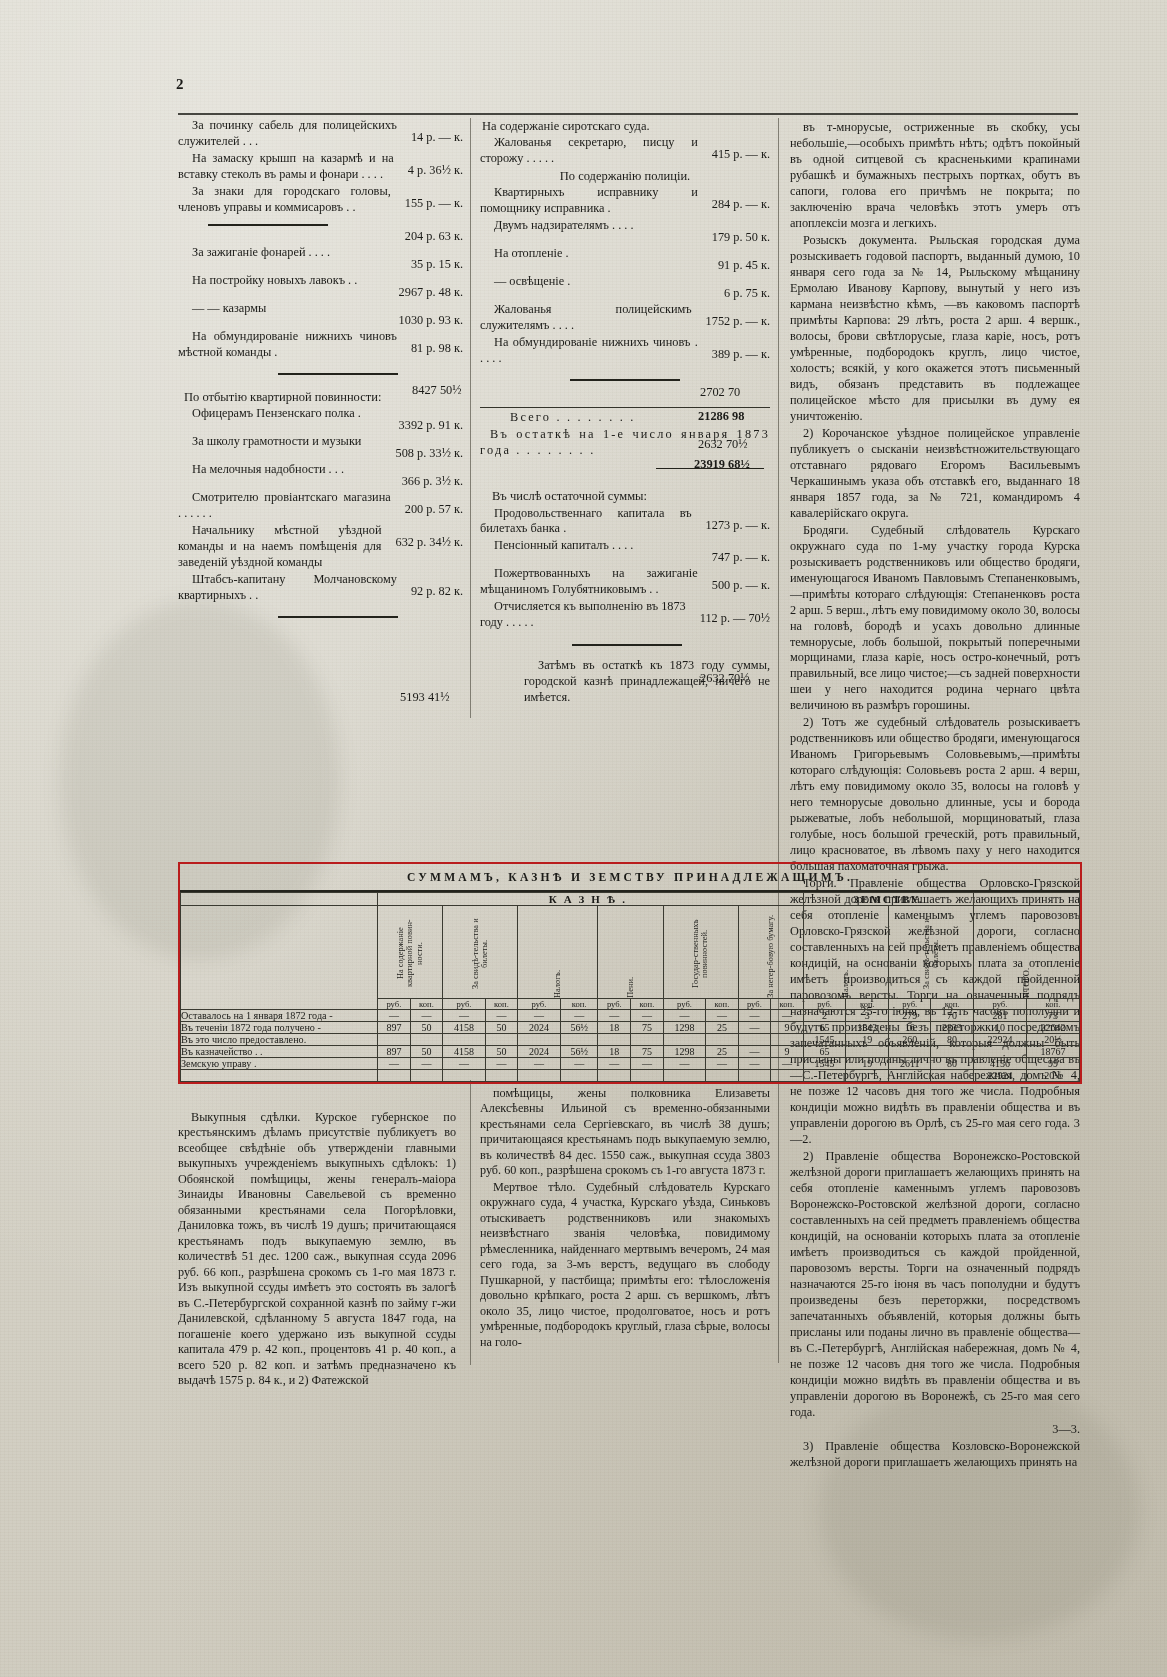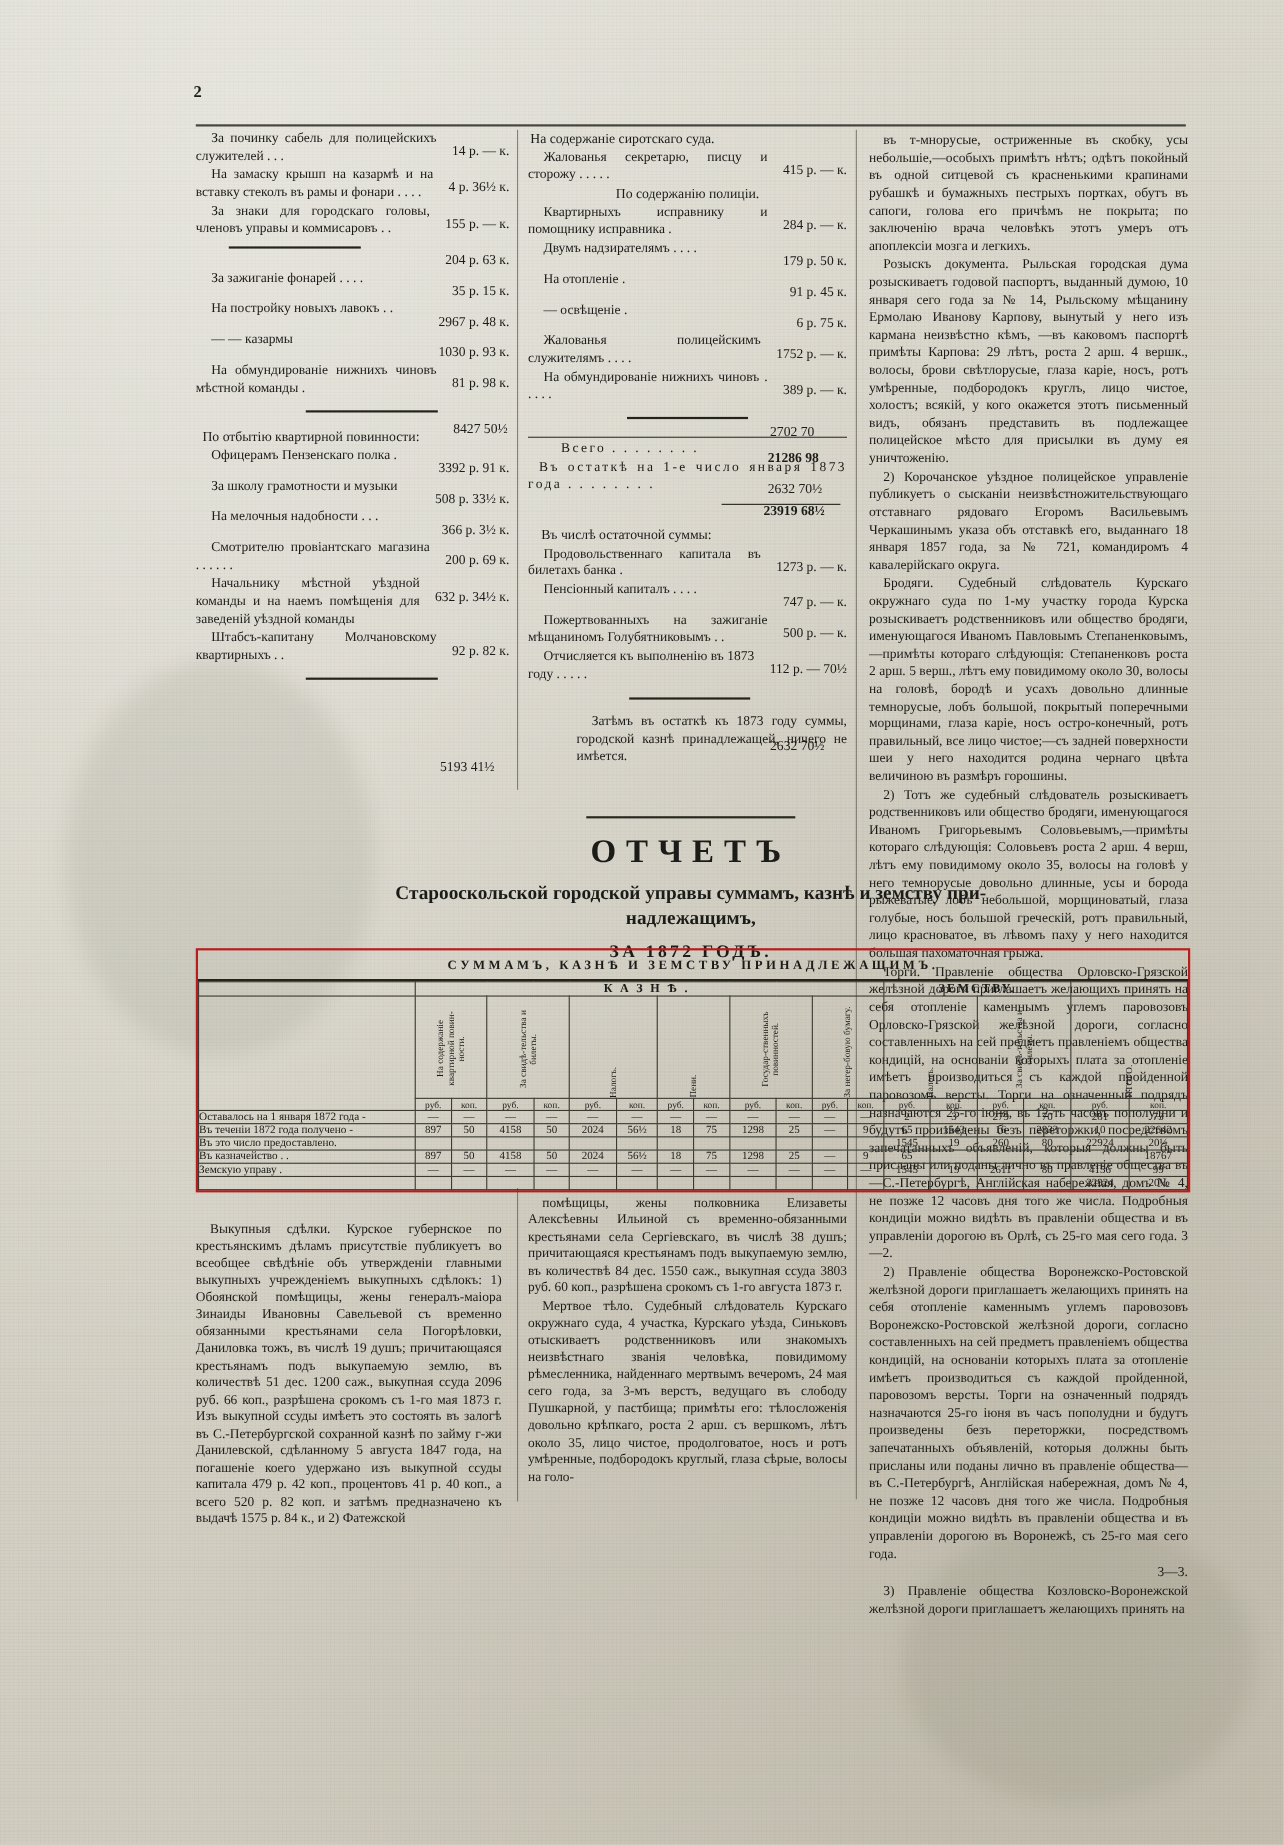--- a/index.html
+++ b/index.html
@@ -170,21 +170,21 @@
         <span class="val">508 р. 33½ к.</span>
         <span class="lbl">За школу грамотности и музыки</span>
       </p>
         <div class="clr"></div>
       <p class="ent ind">
         <span class="val">366 р.  3½ к.</span>
         <span class="lbl">На мелочныя надобности  . . .</span>
       </p>
         <div class="clr"></div>
       <p class="ent ind">
-        <span class="val">200 р. 69 к.</span>
+        <span class="val">200 р. 57 к.</span>
         <span class="lbl">Смотрителю провіантскаго магазина  . . . . . .</span>
       </p>
         <div class="clr"></div>
       <p class="ent ind">
         <span class="val">632 р. 34½ к.</span>
         <span class="lbl">Начальнику мѣстной уѣздной команды и на наемъ помѣщенія для заведеній уѣздной команды</span>
       </p>
         <div class="clr"></div>
       <p class="ent ind">
         <span class="val">92 р. 82 к.</span>
@@ -239,21 +239,21 @@
     <p class="ent ind">
       <span class="val">389 р. — к.</span>
       <span class="lbl">На обмундированіе нижнихъ чиновъ . . . . .</span>
     </p>
       <div class="clr"></div>
 
     <p class="ent" style="margin-top:3px;">
       <span style="display:inline-block;width:110px;border-top:2px solid #23231c;margin-left:90px;vertical-align:middle;"></span>
     </p>
 
-    <p class="ent" style="border-top:1px solid #33332a;padding-top:2px;margin-top:10px;text-indent:30px;">
+    <p class="ent" style="border-top:1px solid #33332a;padding-top:2px;margin-top:20px;text-indent:30px;">
       <span class="lbl dots">Всего . . . . . . . .</span>
     </p>
     <p class="ent" style="text-indent:10px;">
       <span class="lbl dots">Въ остаткѣ на 1-е число января 1873 года . . . . . . . .</span>
     </p>
     <p class="ent">
       <span style="display:inline-block;width:108px;border-top:1.6px solid #23231c;margin-left:176px;vertical-align:middle;"></span>
     </p>
 
     <p class="sec-head" style="margin-top:12px;text-align:left;text-indent:12px;">Въ числѣ остаточной суммы:</p>
@@ -297,27 +297,20 @@
     <p>Розыскъ документа. Рыльская городская дума розыскиваетъ годовой паспортъ, выданный думою, 10 января сего года за № 14, Рыльскому мѣщанину Ермолаю Иванову Карпову, вынутый у него изъ кармана неизвѣстно кѣмъ, —въ каковомъ паспортѣ примѣты Карпова: 29 лѣтъ, роста 2 арш. 4 вершк., волосы, брови свѣтлорусые, глаза каріе, носъ, ротъ умѣренные, подбородокъ круглъ, лицо чистое, холостъ; всякій, у кого окажется этотъ письменный видъ, обязанъ представить въ подлежащее полицейское мѣсто для присылки въ думу ея уничтоженію.</p>
     <p>2) Корочанское уѣздное полицейское управленіе публикуетъ о сысканіи неизвѣстножительствующаго отставнаго рядоваго Егоромъ Васильевымъ Черкашинымъ указа объ отставкѣ его, выданнаго 18 января 1857 года, за № 721, командиромъ 4 кавалерійскаго округа.</p>
     <p>Бродяги. Судебный слѣдователь Курскаго окружнаго суда по 1-му участку города Курска розыскиваетъ родственниковъ или общество бродяги, именующагося Иваномъ Павловымъ Степаненковымъ,—примѣты котораго слѣдующія: Степаненковъ роста 2 арш. 5 верш., лѣтъ ему повидимому около 30, волосы на головѣ, бородѣ и усахъ довольно длинные темнорусые, лобъ большой, покрытый поперечными морщинами, глаза каріе, носъ остро-конечный, ротъ правильный, все лицо чистое;—съ задней поверхности шеи у него находится родина чернаго цвѣта величиною въ размѣръ горошины.</p>
     <p>2) Тотъ же судебный слѣдователь розыскиваетъ родственниковъ или общество бродяги, именующагося Иваномъ Григорьевымъ Соловьевымъ,—примѣты котораго слѣдующія: Соловьевъ роста 2 арш. 4 верш, лѣтъ ему повидимому около 35, волосы на головѣ у него темнорусые довольно длинные, усы и борода рыжеватые, лобъ небольшой, морщиноватый, глаза голубые, носъ большой греческій, ротъ правильный, лицо красноватое, въ лѣвомъ паху у него находится большая пахоматочная грыжа.</p>
     <p>Торги. Правленіе общества Орловско-Грязской желѣзной дороги приглашаетъ желающихъ принять на себя отопленіе каменнымъ углемъ паровозовъ Орловско-Грязской желѣзной дороги, согласно составленныхъ на сей предметъ правленіемъ общества кондицій, на основаніи которыхъ плата за отопленіе имѣетъ производиться съ каждой пройденной паровозомъ версты. Торги на означенный подрядъ назначаются 25-го іюня, въ 12-ть часовъ пополудни и будутъ произведены безъ переторжки, посредствомъ запечатанныхъ объявленій, которыя должны быть присланы или поданы лично въ правленіе общества въ—С.-Петербургѣ, Англійская набережная, домъ № 4, не позже 12 часовъ дня того же числа. Подробныя кондиціи можно видѣть въ правленіи общества и въ управленіи дорогою въ Орлѣ, съ 25-го мая сего года.   3—2.</p>
     <p>2) Правленіе общества Воронежско-Ростовской желѣзной дороги приглашаетъ желающихъ принять на себя отопленіе каменнымъ углемъ паровозовъ Воронежско-Ростовской желѣзной дороги, согласно составленныхъ на сей предметъ правленіемъ общества кондицій, на основаніи которыхъ плата за отопленіе имѣетъ производиться съ каждой пройденной, паровозомъ версты. Торги на означенный подрядъ назначаются 25-го іюня въ часъ пополудни и будутъ произведены безъ переторжки, посредствомъ запечатанныхъ объявленій, которыя должны быть присланы или поданы лично въ правленіе общества—въ С.-Петербургѣ, Англійская набережная, домъ № 4, не позже 12 часовъ дня того же числа. Подробныя кондиціи можно видѣть въ правленіи общества и въ управленіи дорогою въ Воронежѣ, съ 25-го мая сего года.</p>
     <p class="rt nind">3—3.</p>
     <p>3) Правленіе общества Козловско-Воронежской желѣзной дороги приглашаетъ желающихъ принять на</p>
   </div>
 
-  <div class="titlewrap">
-    <div class="titlerule"></div>
-    <div class="otchet">ОТЧЕТЪ</div>
-    <div class="subt">Старооскольской городской управы суммамъ, казнѣ и земству при-</div>
-    <div class="subt">надлежащимъ,</div>
-    <div class="year">ЗА 1872 ГОДЪ.</div>
-  </div>
 
   <div class="tbl">
     <div class="bandtop">СУММАМЪ, КАЗНѢ И ЗЕМСТВУ ПРИНАДЛЕЖАЩИМЪ.</div>
     <table class="grid">
       <tbody>
           <tr>
         <td class="nob"></td>
         <td colspan="12" class="grp">КАЗНѢ.</td>
         <td colspan="4" class="grp z">ЗЕМСТВУ.</td>
         <td colspan="2" class="nob"></td>

